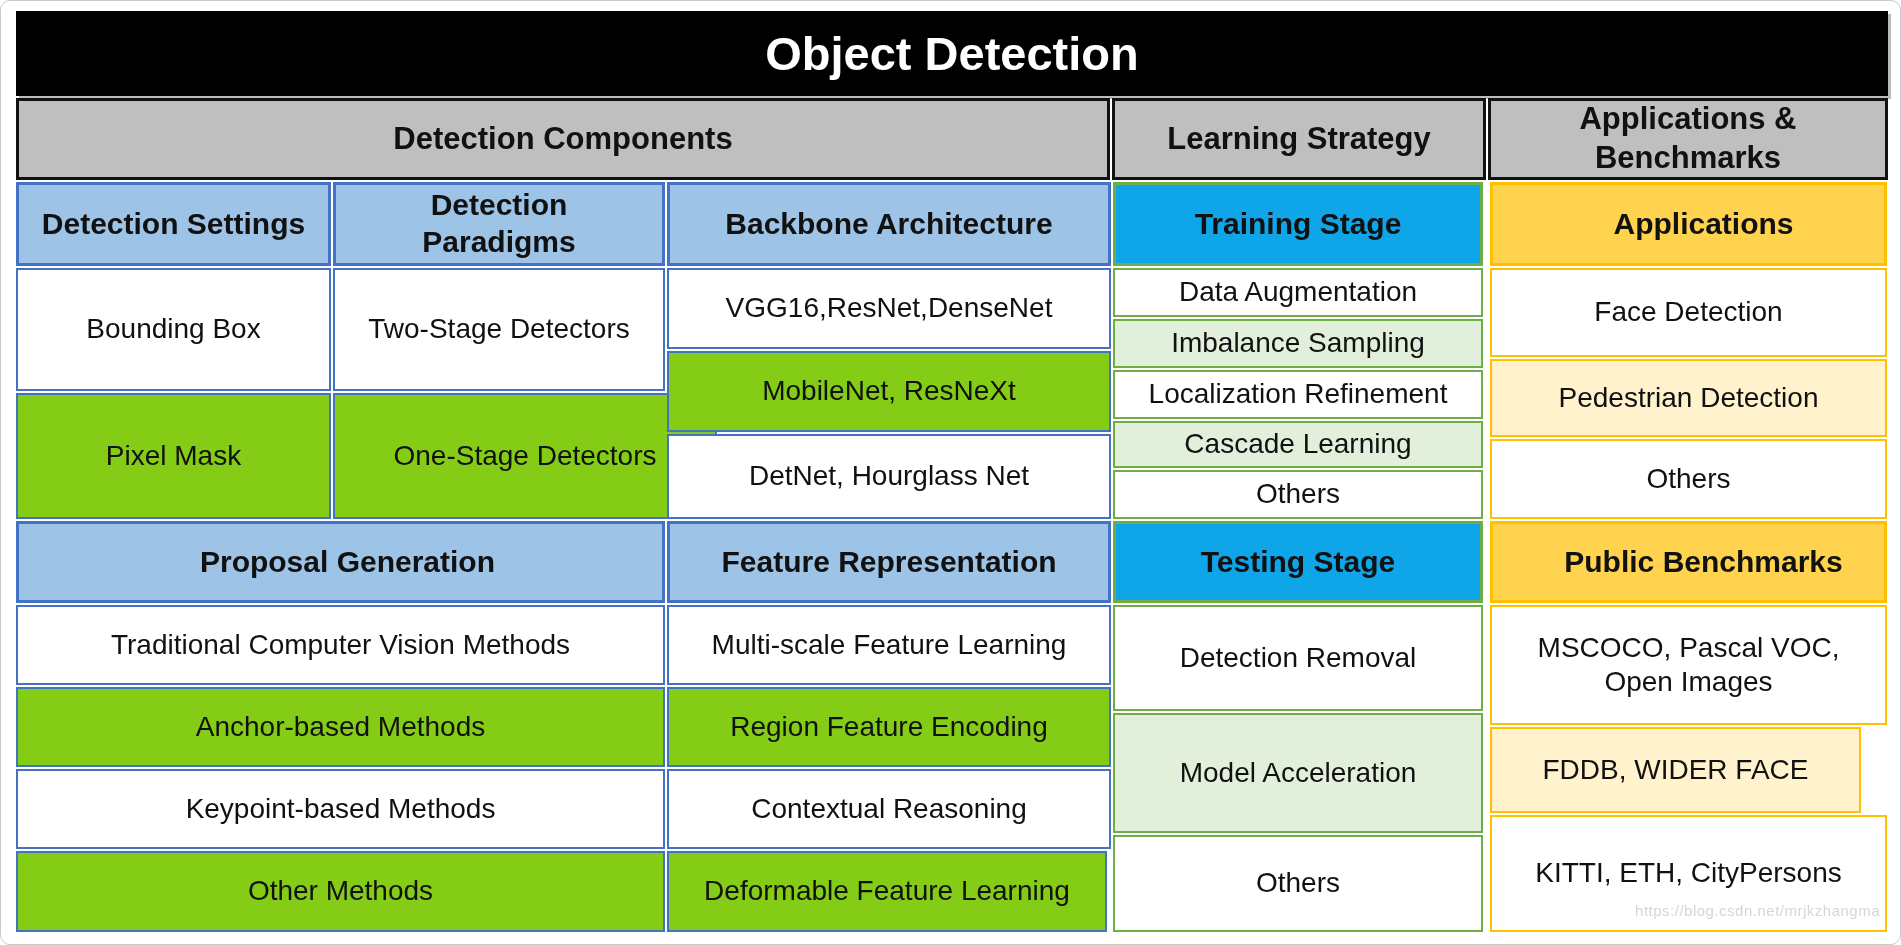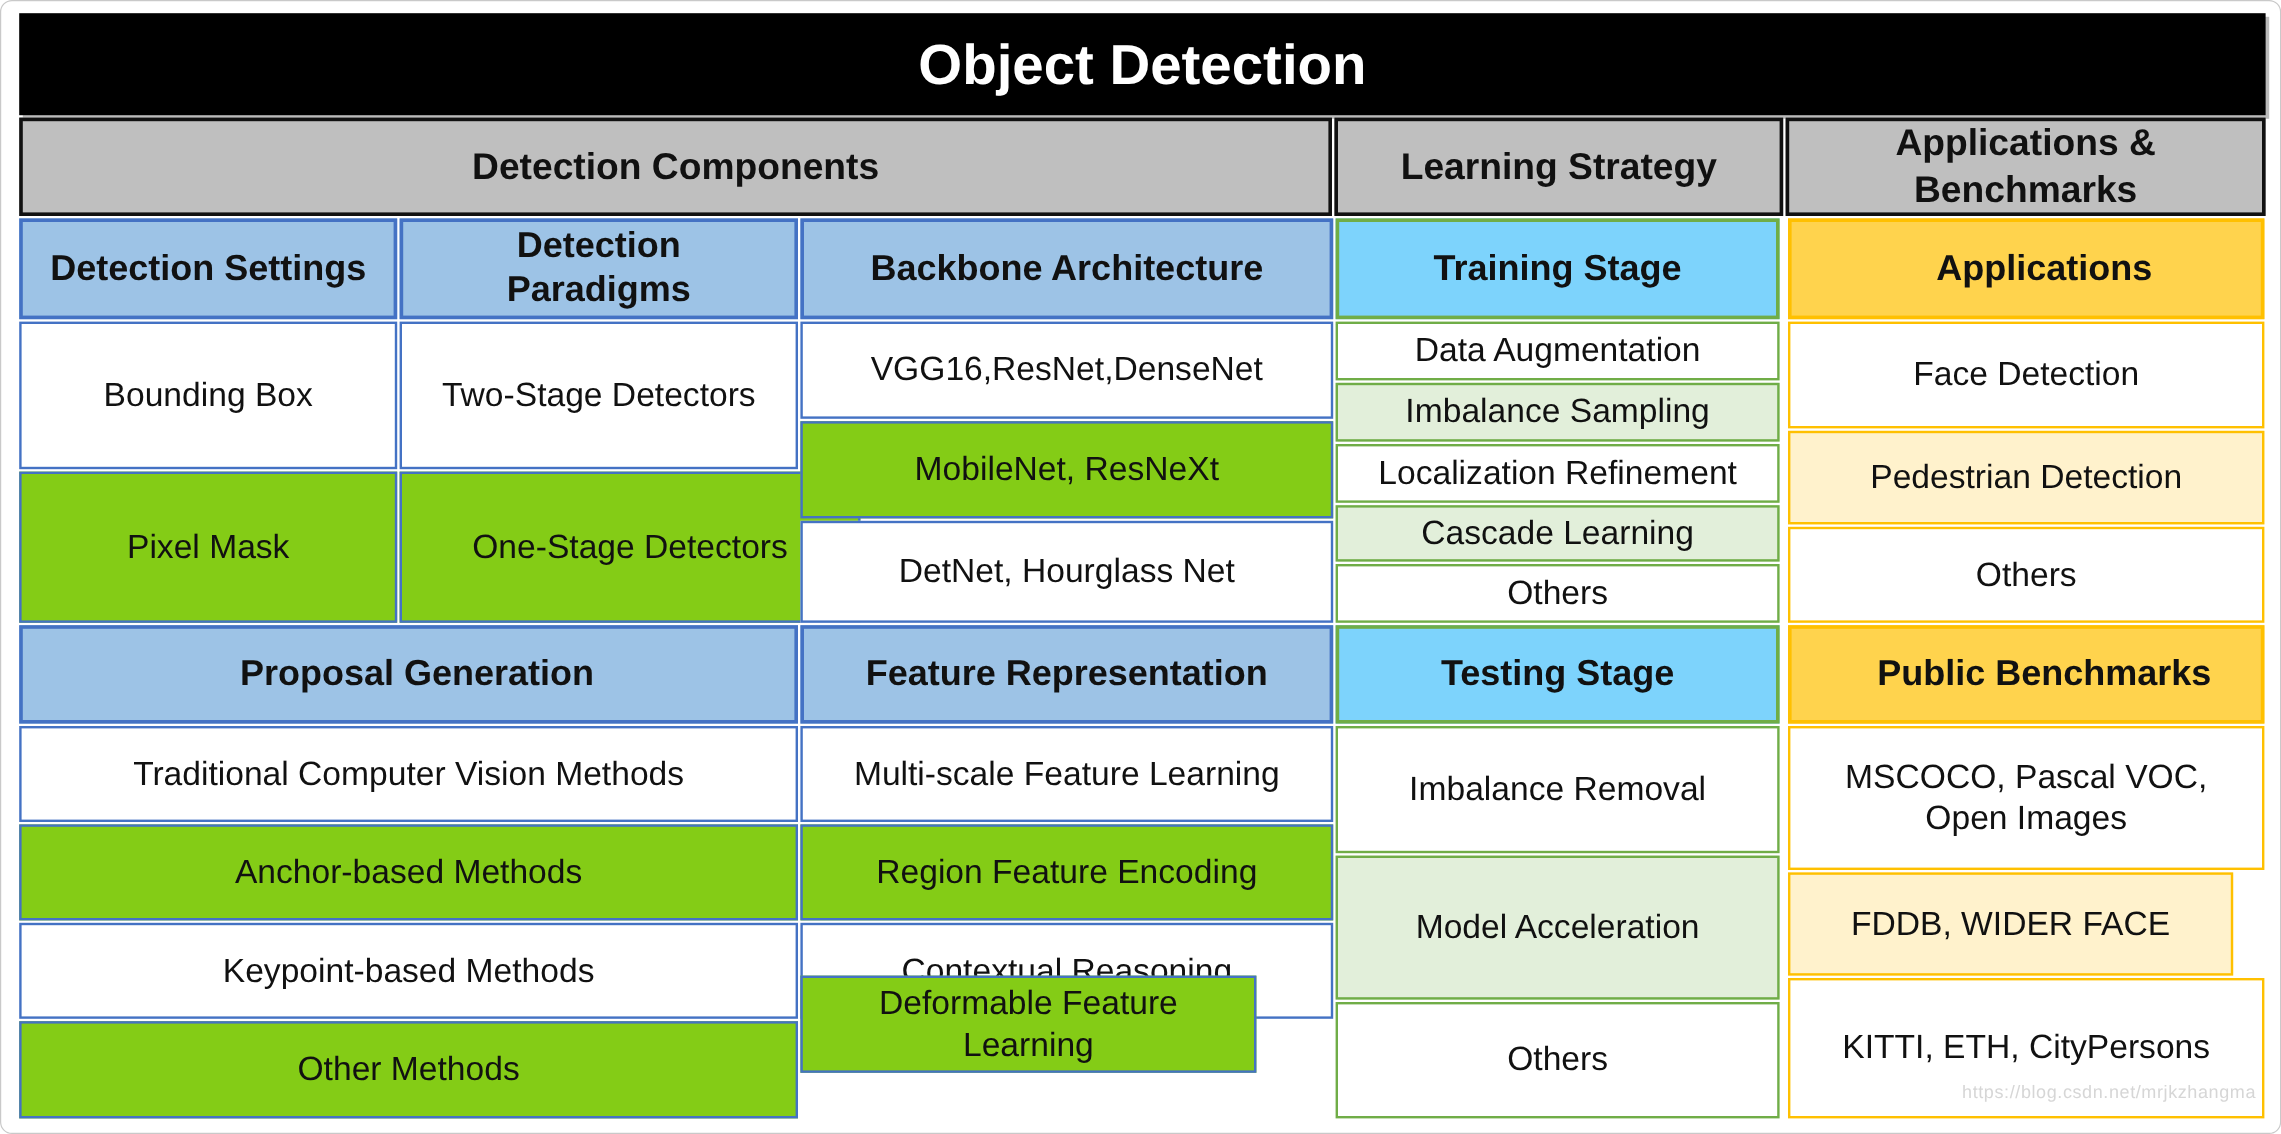--- a/index.html
+++ b/index.html
@@ -15,21 +15,21 @@
     font-size:28px; padding:2px 14px;
   }
   .title-bar {
     position:absolute; left:15px; top:10px; width:1872px; height:85px;
     background:#000000; color:#ffffff; font-weight:bold; font-size:47px;
     display:flex; align-items:center; justify-content:center;
     box-shadow:3px 3px 0 rgba(60,60,60,0.35);
   }
   .h-gray  { background:#BFBFBF; border:3px solid #111111; font-weight:bold; font-size:31px; }
   .h-blue  { background:#9DC3E6; border:3px solid #4472C4; font-weight:bold; font-size:30px; }
-  .h-green { background:#7dd3fc; border:3px solid #70AD47; font-weight:bold; font-size:30px; }
+  .h-green { background:#0ea5e9; border:3px solid #70AD47; font-weight:bold; font-size:30px; }
   .h-gold  { background:#FFD34D; border:3px solid #FFC000; font-weight:bold; font-size:30px;padding-left:44px; }
   .blue-w  { background:#ffffff; border:2px solid #4472C4; }
   .blue-t  { background:#84cc16; border:2px solid #4472C4; }
   .green-w { background:#ffffff; border:2px solid #70AD47; }
   .green-t { background:#E2EFDA; border:2px solid #70AD47; }
   .gold-w  { background:#ffffff; border:2px solid #FFC000; }
   .gold-t  { background:#FFF2CC; border:2px solid #FFC000; }
   .watermark {
     position:absolute; right:20px; top:901px; font-size:15px;
     color:rgba(210,210,210,0.92); z-index:5; letter-spacing:0.5px;
@@ -78,23 +78,23 @@
   <div class="cell h-gold" style="left:1489px; top:520px; width:397px; height:82px;">Public Benchmarks</div>
 
   <div class="cell blue-w" style="left:15px; top:604px; width:649px; height:80px;">Traditional Computer Vision Methods</div>
   <div class="cell blue-t" style="left:15px; top:686px; width:649px; height:80px;">Anchor-based Methods</div>
   <div class="cell blue-w" style="left:15px; top:768px; width:649px; height:80px;">Keypoint-based Methods</div>
   <div class="cell blue-t" style="left:15px; top:850px; width:649px; height:81px;">Other Methods</div>
 
   <div class="cell blue-w" style="left:666px; top:604px; width:444px; height:80px;">Multi-scale Feature Learning</div>
   <div class="cell blue-t" style="left:666px; top:686px; width:444px; height:80px;">Region Feature Encoding</div>
   <div class="cell blue-w" style="left:666px; top:768px; width:444px; height:80px;">Contextual Reasoning</div>
-  <div class="cell blue-t" style="left:666px; top:812px; width:380px; height:81px;">Deformable Feature Learning</div>
+  <div class="cell blue-t" style="left:666px; top:850px; width:440px; height:81px;">Deformable Feature Learning</div>
 
-  <div class="cell green-w" style="left:1112px; top:604px; width:370px; height:106px;">Imbalance Removal</div>
+  <div class="cell green-w" style="left:1112px; top:604px; width:370px; height:106px;">Detection Removal</div>
   <div class="cell green-t" style="left:1112px; top:712px; width:370px; height:120px;">Model Acceleration</div>
   <div class="cell green-w" style="left:1112px; top:834px; width:370px; height:97px;">Others</div>
 
   <div class="cell gold-w" style="left:1489px; top:604px; width:397px; height:120px;">MSCOCO, Pascal VOC, Open Images</div>
   <div class="cell gold-t" style="left:1489px; top:726px; width:371px; height:86px;">FDDB, WIDER FACE</div>
   <div class="cell gold-w" style="left:1489px; top:814px; width:397px; height:117px;">KITTI, ETH, CityPersons</div>
 
   <div class="watermark">https://blog.csdn.net/mrjkzhangma</div>
 
 </div>

